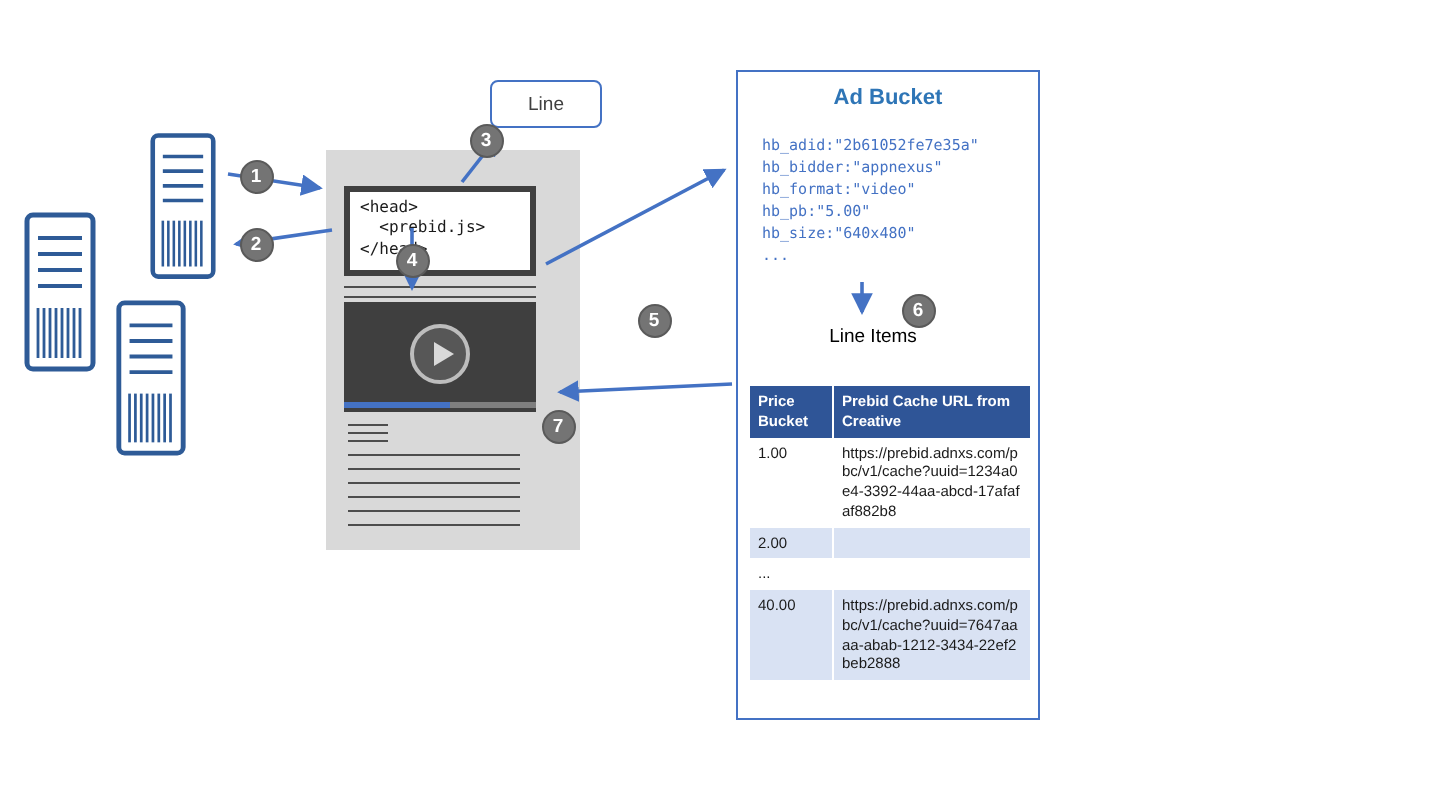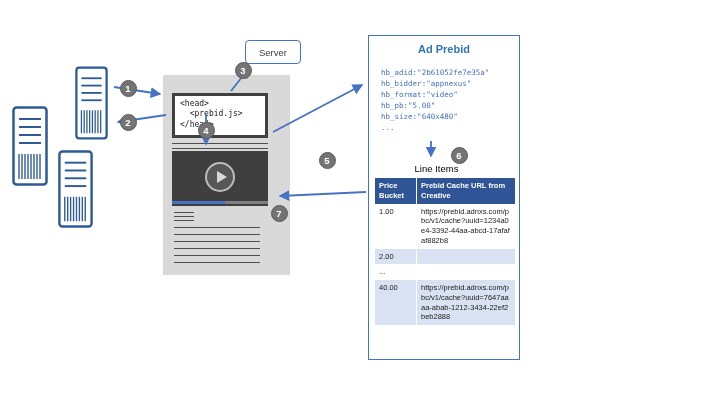--- a/index.html
+++ b/index.html
@@ -28,21 +28,21 @@
   
   .adserver { position:absolute; left:368px; top:35px; width:152px; height:325px; background:#ffffff; border:1.5px solid #4472C4; z-index:1; }
   .adserver-title { position:absolute; left:0; top:7px; width:100%; text-align:center; font-size:11px; font-weight:bold; color:#2E75B6; }
   .targeting { position:absolute; left:12px; top:31px; font-family:"DejaVu Sans Mono", monospace; font-size:7.5px; line-height:11px; color:#4472C4; }
   .line-items { position:absolute; left:0; top:127px; width:90%; text-align:center; font-size:9.5px; color:#000000; }
   .li-table { position:absolute; left:6px; top:142px; width:140px; font-size:7.5px; color:#1a1a1a; }
   .tr { display:flex; }
   .td { padding:3px 4px; line-height:1.3; }
   .c1 { width:42px; border-right:1px solid #ffffff; }
   .c2 { width:98px; }
-  .th { background:#2F5597; color:#ffffff; font-weight:bold; }
+  .th { background:#2F5597; color:#ffffff; font-weight:bold;margin-top:15px; }
   .alt { background:#D9E2F3; }
   .url { word-break:break-all; }
 
   
   .step { position:absolute; width:17px; height:17px; border-radius:50%; background:#747474; border:1px solid #5a5a5a; color:#ffffff; font-size:9.5px; font-weight:bold; display:flex; align-items:center; justify-content:center; z-index:10; }
 </style>
 </head>
 <body>
 
 <div class="canvas">
@@ -126,25 +126,25 @@
 
     <div class="tline" style="left:11px;top:152px;width:86px;"></div>
     <div class="tline" style="left:11px;top:159px;width:86px;"></div>
     <div class="tline" style="left:11px;top:166px;width:86px;"></div>
     <div class="tline" style="left:11px;top:173px;width:86px;"></div>
     <div class="tline" style="left:11px;top:180px;width:86px;"></div>
     <div class="tline" style="left:11px;top:187px;width:86px;"></div>
   </div>
 
   <div class="cache">
-    <span>Server</span>
+    <span>Line</span>
   </div>
 
   <div class="adserver">
-    <div class="adserver-title">Ad Prebid</div>
+    <div class="adserver-title">Ad Bucket</div>
     <div class="targeting">
       <div>hb_adid:"2b61052fe7e35a"</div>
       <div>hb_bidder:"appnexus"</div>
       <div>hb_format:"video"</div>
       <div>hb_pb:"5.00"</div>
       <div>hb_size:"640x480"</div>
       <div>...</div>
     </div>
     <div class="line-items">Line Items</div>
 

